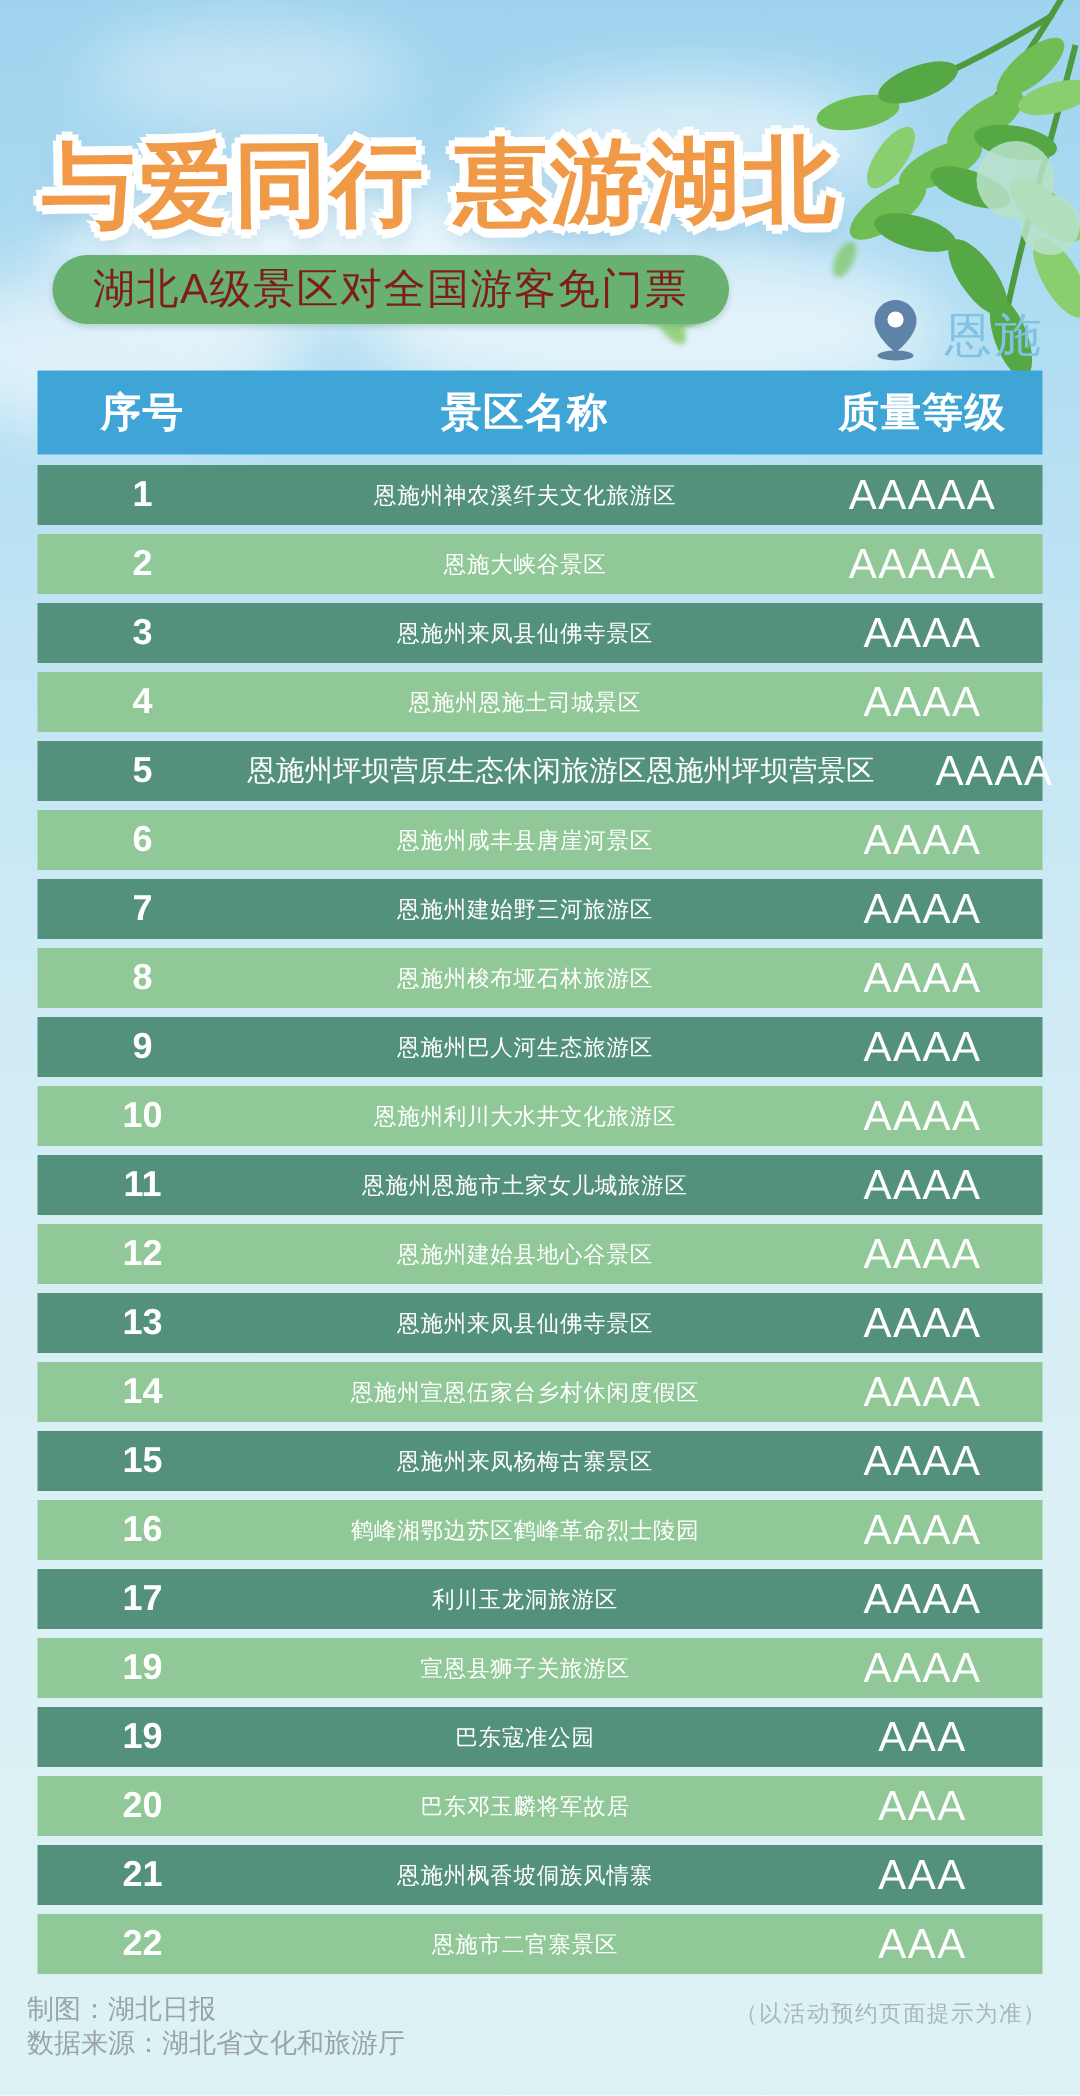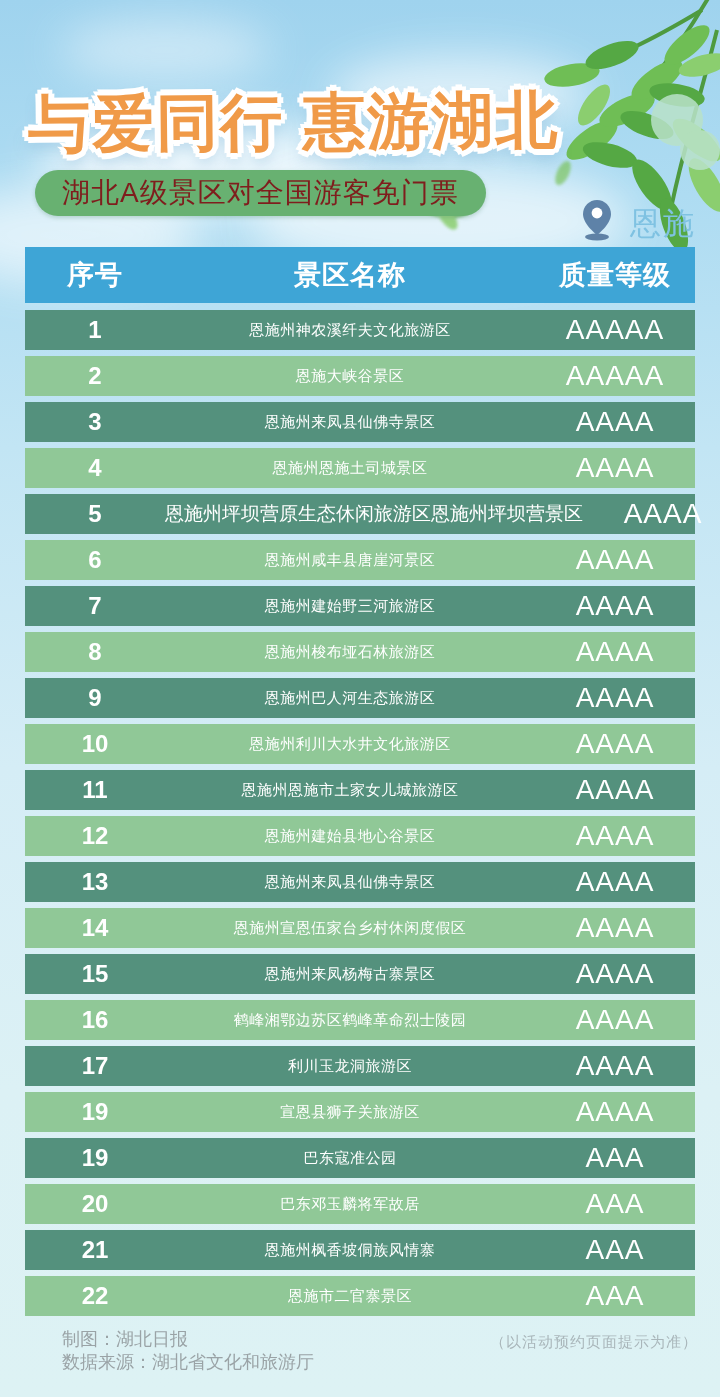--- a/index.html
+++ b/index.html
@@ -55,21 +55,21 @@
   }
   .trow:first-of-type{margin-top:7px;}
   .trow.dark{background:#54917d;}
   .trow.light{background:#90c897;}
   .trow .col-no{font-size:24px;font-weight:bold;}
   .trow .col-name{font-size:15px;letter-spacing:.5px;white-space:nowrap;}
   .trow.long-name .col-name{font-size:19px;letter-spacing:0;}
   .trow .col-grade{font-size:28px;letter-spacing:1px;}
 
   .footer-left{
-    position:absolute;left:18px;top:1328px;color:#9aa3a6;font-size:18px;line-height:23px;margin-left:44px;
+    position:absolute;left:18px;top:1328px;color:#9aa3a6;font-size:18px;line-height:23px;
   }
   .footer-right{
     position:absolute;right:22px;top:1333px;color:#a9b6ba;font-size:15px;letter-spacing:1px;
   }
 </style>
 </head>
 <body>
 
 <div class="cloud c1"></div>
 <div class="cloud c2"></div>

